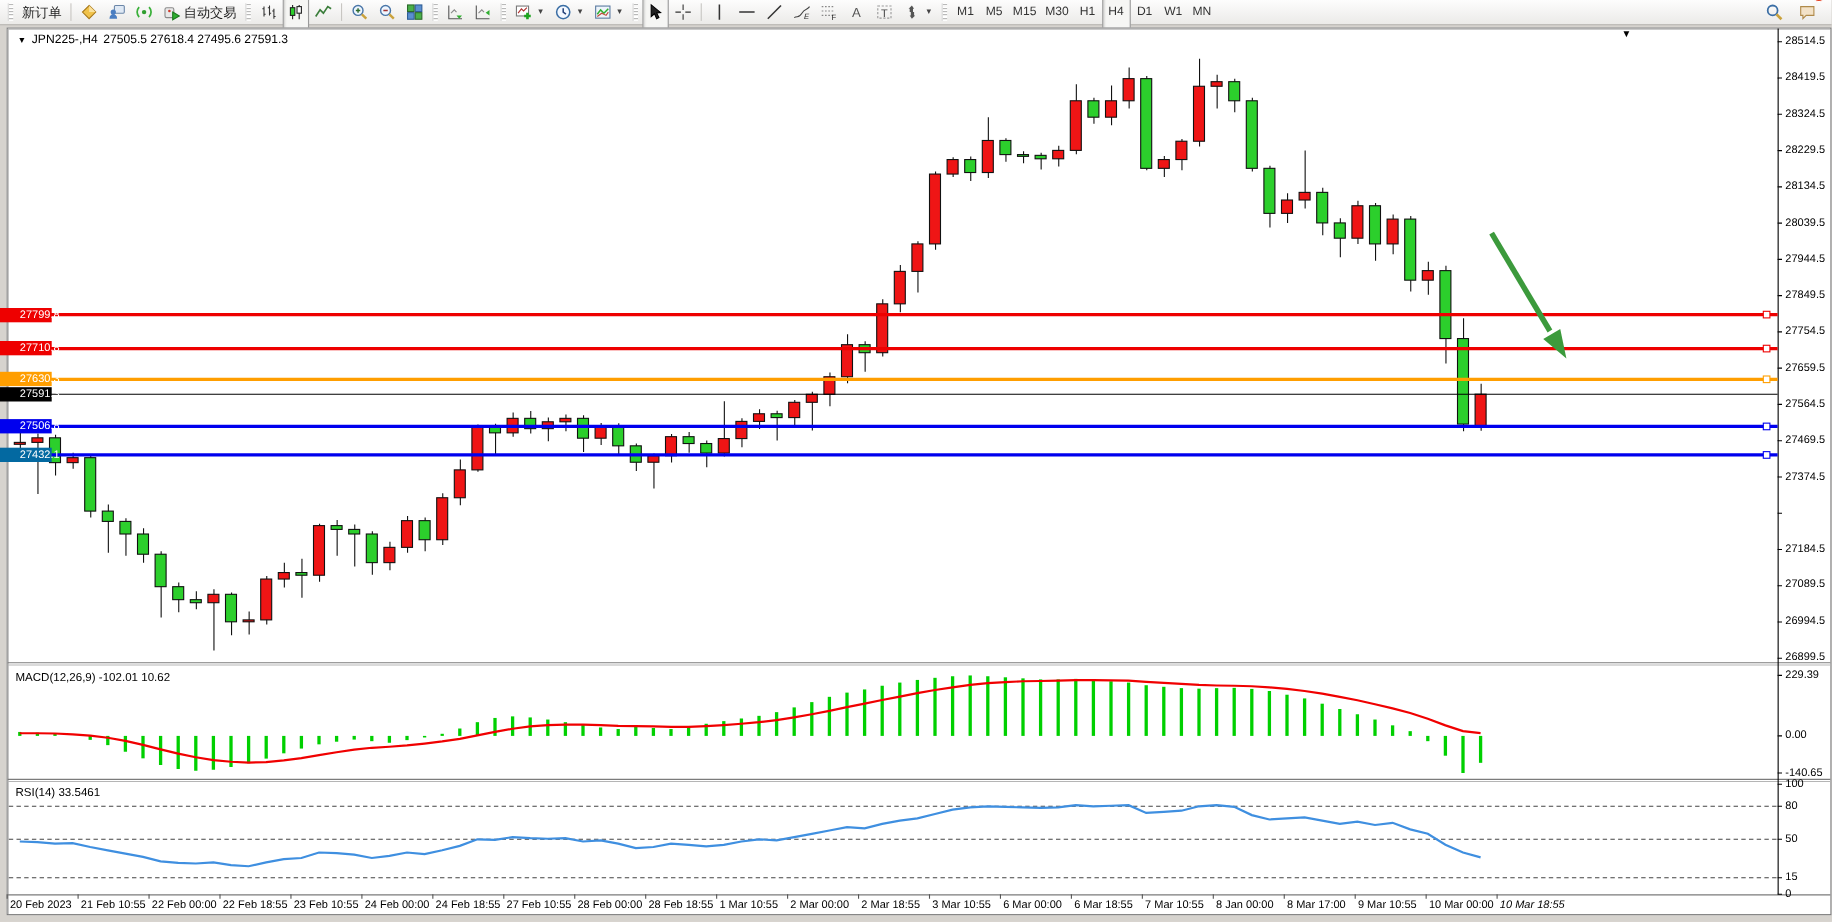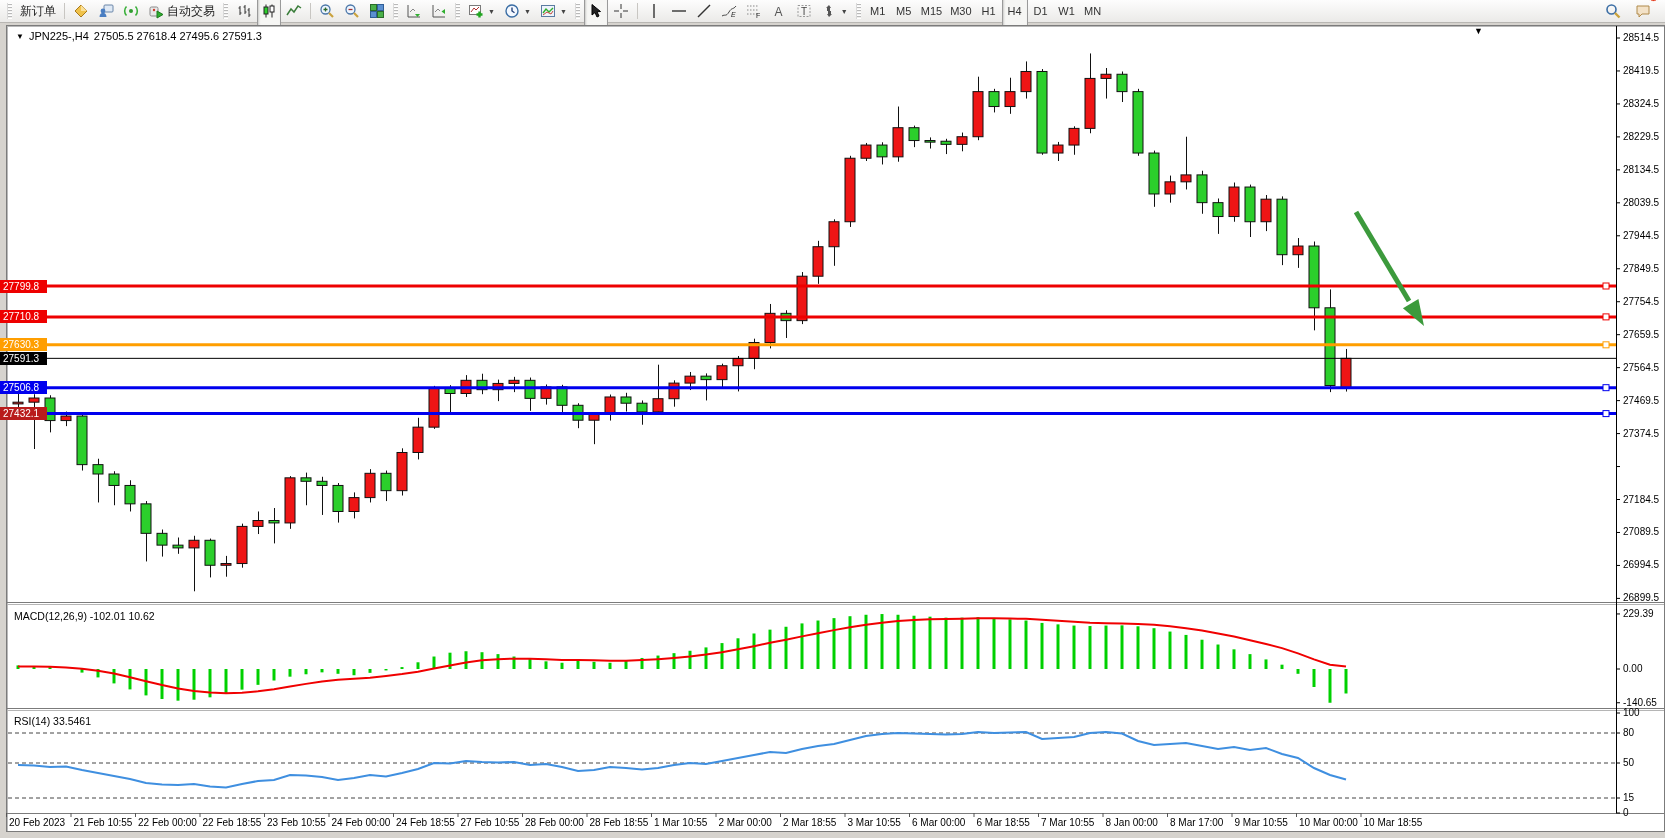--- a/index.html
+++ b/index.html
@@ -29,21 +29,21 @@
   
   .chart-frame { position:absolute; left:6px; top:25px; width:1659px; height:807px;
     background:#fff; border:1px solid #7b7b7b; box-shadow:inset 1px 1px 0 #b9b9b9; }
   #chart-svg { position:absolute; left:0; top:0; }
   .chart-title { position:absolute; left:16px; top:30px; font-size:11px; color:#000;
     display:flex; gap:5px; align-items:center; }
   .chart-title .tri { font-size:8px; }
   .ind-title { position:absolute; font-size:10.5px; color:#000; }
   .axis-lab { position:absolute; left:1623px; font-size:10px; color:#000; white-space:nowrap; }
   .price-box { position:absolute; left:1617px; width:47px; height:13px; font-size:10px;
-    color:#fff; text-align:left; padding-left:3px; line-height:13px; white-space:nowrap; }
+    color:#fff; text-align:left; padding-left:18px; line-height:13px; white-space:nowrap; }
   .date-lab { position:absolute; top:817px; font-size:10px; color:#000; white-space:nowrap; }
   .scroll-tri { position:absolute; left:1474px; top:26px; font-size:9px; color:#000; }
 
   .icon16 { width:16px; height:16px; display:block; }
 </style>
 </head>
 <body>
 
 <div class="toolbar">
   <div class="grip"></div>
@@ -600,21 +600,21 @@
 
 <div class="ind-title" style="left:14px; top:610px;">MACD(12,26,9) -102.01 10.62</div>
 <div class="ind-title" style="left:14px; top:715px;">RSI(14) 33.5461</div>
 
 <div id="labels">
     <div class="price-box" style="left: 0px; top: 279.501px; background: rgb(238, 0, 0);">27799.8</div>
     <div class="price-box" style="left: 0px; top: 310.384px; background: rgb(238, 0, 0);">27710.8</div>
     <div class="price-box" style="left: 0px; top: 338.317px; background: rgb(255, 158, 0);">27630.3</div>
     <div class="price-box" style="left: 0px; top: 351.85px; background: rgb(0, 0, 0);">27591.3</div>
     <div class="price-box" style="left: 0px; top: 381.172px; background: rgb(0, 0, 238);">27506.8</div>
-    <div class="price-box" style="left: 0px; top: 407.093px; background: #b91c1c;">27432.1</div>
+    <div class="price-box" style="left: 0px; top: 407.093px; background: #0369a1;">27432.1</div>
     <div class="axis-lab" style="left: 1623px; top: 32px;">28514.5</div>
     <div class="axis-lab" style="left: 1623px; top: 64.965px;">28419.5</div>
     <div class="axis-lab" style="left: 1623px; top: 97.93px;">28324.5</div>
     <div class="axis-lab" style="left: 1623px; top: 130.895px;">28229.5</div>
     <div class="axis-lab" style="left: 1623px; top: 163.86px;">28134.5</div>
     <div class="axis-lab" style="left: 1623px; top: 196.825px;">28039.5</div>
     <div class="axis-lab" style="left: 1623px; top: 229.79px;">27944.5</div>
     <div class="axis-lab" style="left: 1623px; top: 262.755px;">27849.5</div>
     <div class="axis-lab" style="left: 1623px; top: 295.72px;">27754.5</div>
     <div class="axis-lab" style="left: 1623px; top: 328.685px;">27659.5</div>
@@ -648,14 +648,14 @@
     <div class="date-lab" style="left: 718.5px; top: 817px;">2 Mar 00:00</div>
     <div class="date-lab" style="left: 783px; top: 817px;">2 Mar 18:55</div>
     <div class="date-lab" style="left: 847.5px; top: 817px;">3 Mar 10:55</div>
     <div class="date-lab" style="left: 912px; top: 817px;">6 Mar 00:00</div>
     <div class="date-lab" style="left: 976.5px; top: 817px;">6 Mar 18:55</div>
     <div class="date-lab" style="left: 1041px; top: 817px;">7 Mar 10:55</div>
     <div class="date-lab" style="left: 1105.5px; top: 817px;">8 Jan 00:00</div>
     <div class="date-lab" style="left: 1170px; top: 817px;">8 Mar 17:00</div>
     <div class="date-lab" style="left: 1234.5px; top: 817px;">9 Mar 10:55</div>
     <div class="date-lab" style="left: 1299px; top: 817px;">10 Mar 00:00</div>
-    <div class="date-lab" style="left: 1363.5px; top: 817px;">10 Mar 18:55</div>
+    <div class="date-lab" style="left: 1363.5px; top: 817px; font-style: italic;">10 Mar 18:55</div>
   </div>
 
 </body></html>

